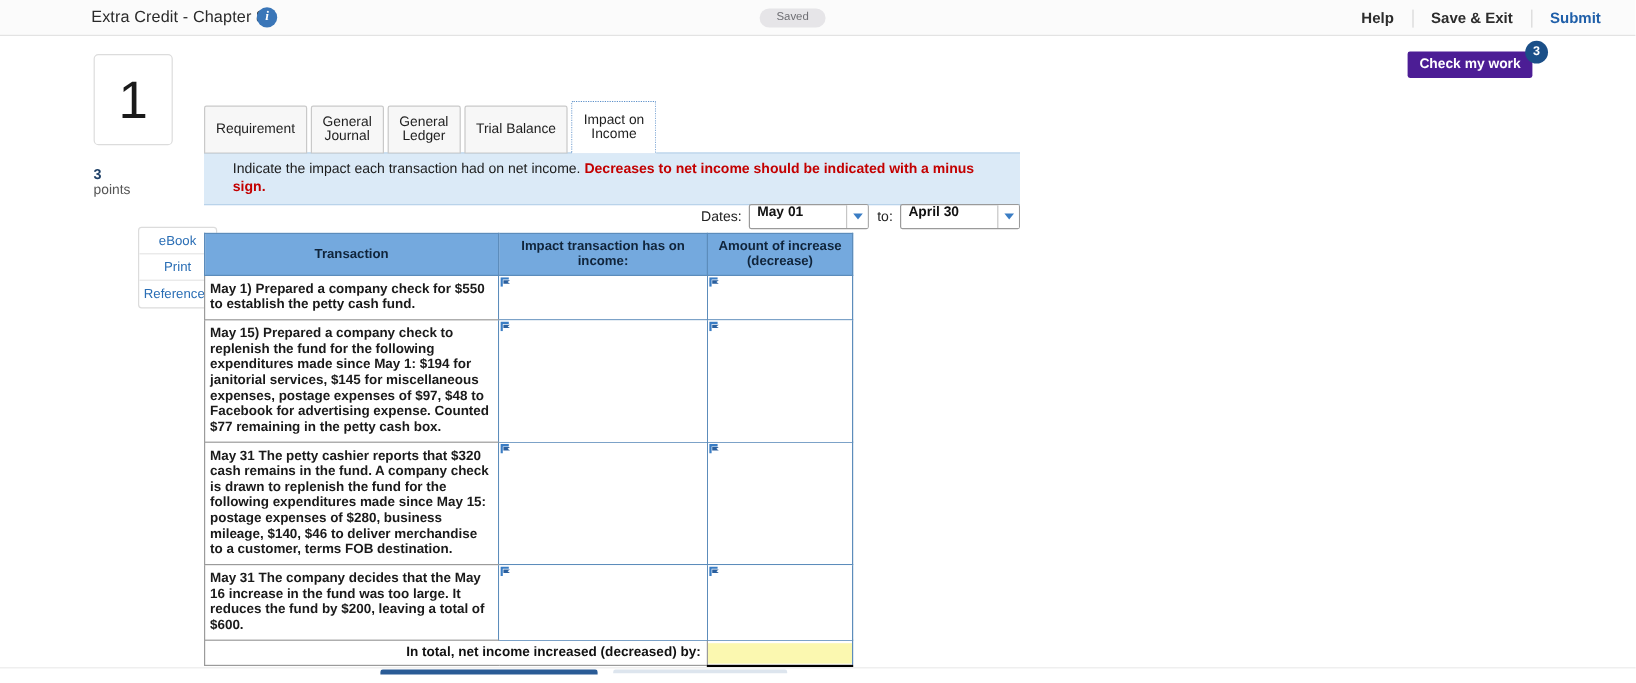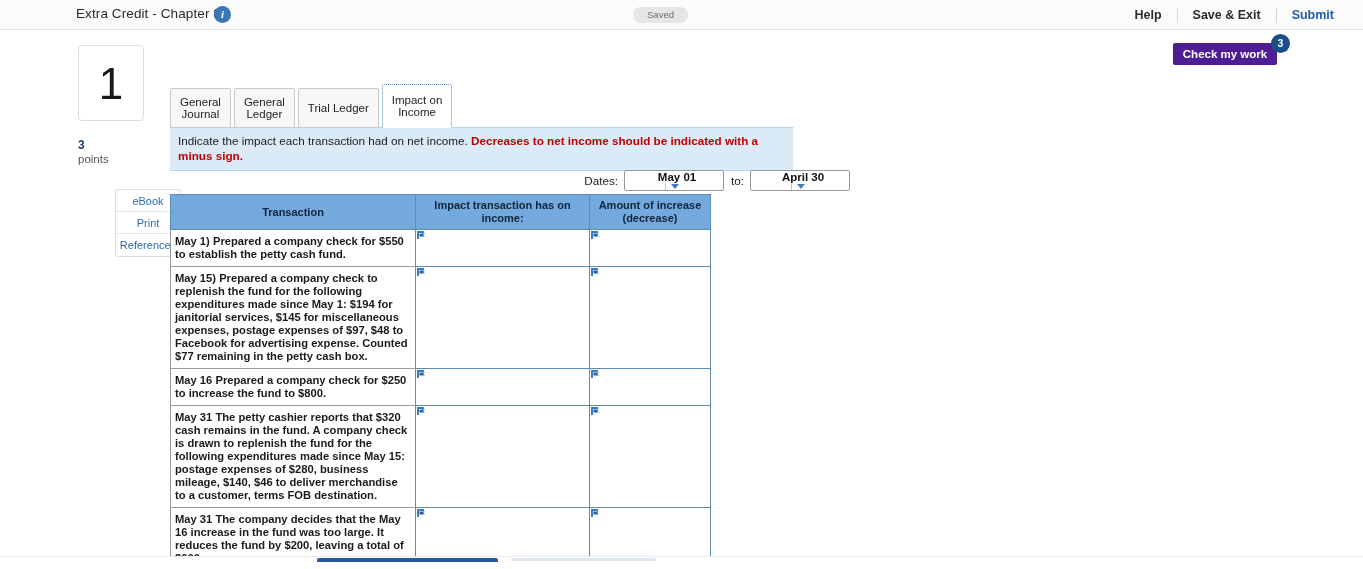--- a/index.html
+++ b/index.html
@@ -175,25 +175,25 @@
     background: #ffffff;
     border: 1px dotted #5b8fc9;
     border-bottom: 1px solid #ffffff;
     height: 44px;
     position: relative;
     z-index: 3;
   }
 
   
   .banner {
-    width: 623px;
+    width: 680px;
     background: #dbeaf7;
     border-top: 1px solid #b9d3ea;
     border-bottom: 1px solid #b9d3ea;
-    padding: 6px 8px 7px 8px;
+    padding: 6px 8px 7px 24px;
     font-size: 11.7px;
     color: #1b1b1b;
     line-height: 14.5px;
     margin-top: -1px;
   }
   .banner .warn { color: #c30000; font-weight: bold; }
 
   
   .dates-row {
     position: absolute;
@@ -205,25 +205,24 @@
     justify-content: flex-end;
     font-size: 11.7px;
     color: #222;
   }
   .dates-label { margin-right: 6px; }
   .date-select {
     width: 100px; height: 21px;
     border: 1px solid #9a9a9a;
     background: #fff;
     display: flex;
-    align-items: center;
+    align-items: flex-start;
     border-radius: 2px;
     cursor: pointer;
     position: relative;
-    flex-direction: column;
   }
   .date-select .val {
     font-size: 11.5px;
     font-weight: bold;
     color: #111;
     padding-left: 6px;
     flex: 1;
   }
   .date-select .caret {
     width: 18px; height: 19px;
@@ -362,25 +361,26 @@
   <div class="points-lbl">points</div>
   <div class="rail-links">
     <div class="rail-link">eBook</div>
     <div class="rail-link">Print</div>
     <div class="rail-link">References</div>
   </div>
 </div>
 
 <div class="panel">
   <div class="tabs">
+    <div class="tab">Requirement</div>
     <div class="tab">General
 Journal</div>
     <div class="tab">General
 Ledger</div>
-    <div class="tab">Trial Ledger</div>
+    <div class="tab">Trial Balance</div>
     <div class="tab active">Impact on
 Income</div>
   </div>
   <div class="banner">
     <span>Indicate the impact each transaction had on net income. </span><span class="warn">Decreases to net income should be indicated with a minus sign.</span>
   </div>
 </div>
 
 <div class="dates-row">
   <span class="dates-label">Dates:</span>
@@ -444,39 +444,20 @@
         </td>
         <td class="entry-cell">
           <span class="flag">
             <svg width="9" height="8" viewBox="0 0 9 8">
               <path d="M0 0 L7 0 L7 2 L2 2 L2 8 L0 8 Z" fill="#3a7dc4"></path>
               <path d="M2.5 2.6 L8 2.6 L6 4 L8 5.4 L2.5 5.4 Z" fill="#2a5f9e"></path>
             </svg>
           </span>
         </td>
       </tr>
-      <tr style="height: 27px;">
-        <td class="txn-cell">May 16 Prepared a company check for $250 to increase the fund to $800.</td>
-        <td class="entry-cell">
-          <span class="flag">
-            <svg width="9" height="8" viewBox="0 0 9 8">
-              <path d="M0 0 L7 0 L7 2 L2 2 L2 8 L0 8 Z" fill="#3a7dc4"></path>
-              <path d="M2.5 2.6 L8 2.6 L6 4 L8 5.4 L2.5 5.4 Z" fill="#2a5f9e"></path>
-            </svg>
-          </span>
-        </td>
-        <td class="entry-cell">
-          <span class="flag">
-            <svg width="9" height="8" viewBox="0 0 9 8">
-              <path d="M0 0 L7 0 L7 2 L2 2 L2 8 L0 8 Z" fill="#3a7dc4"></path>
-              <path d="M2.5 2.6 L8 2.6 L6 4 L8 5.4 L2.5 5.4 Z" fill="#2a5f9e"></path>
-            </svg>
-          </span>
-        </td>
-      </tr>
       <tr style="height: 102px; padding-left: 44px;">
         <td class="txn-cell">May 31 The petty cashier reports that $320 cash remains in the fund. A company check is drawn to replenish the fund for the following expenditures made since May 15: postage expenses of $280, business mileage, $140, $46 to deliver merchandise to a customer, terms FOB destination.</td>
         <td class="entry-cell">
           <span class="flag">
             <svg width="9" height="8" viewBox="0 0 9 8">
               <path d="M0 0 L7 0 L7 2 L2 2 L2 8 L0 8 Z" fill="#3a7dc4"></path>
               <path d="M2.5 2.6 L8 2.6 L6 4 L8 5.4 L2.5 5.4 Z" fill="#2a5f9e"></path>
             </svg>
           </span>
         </td>

